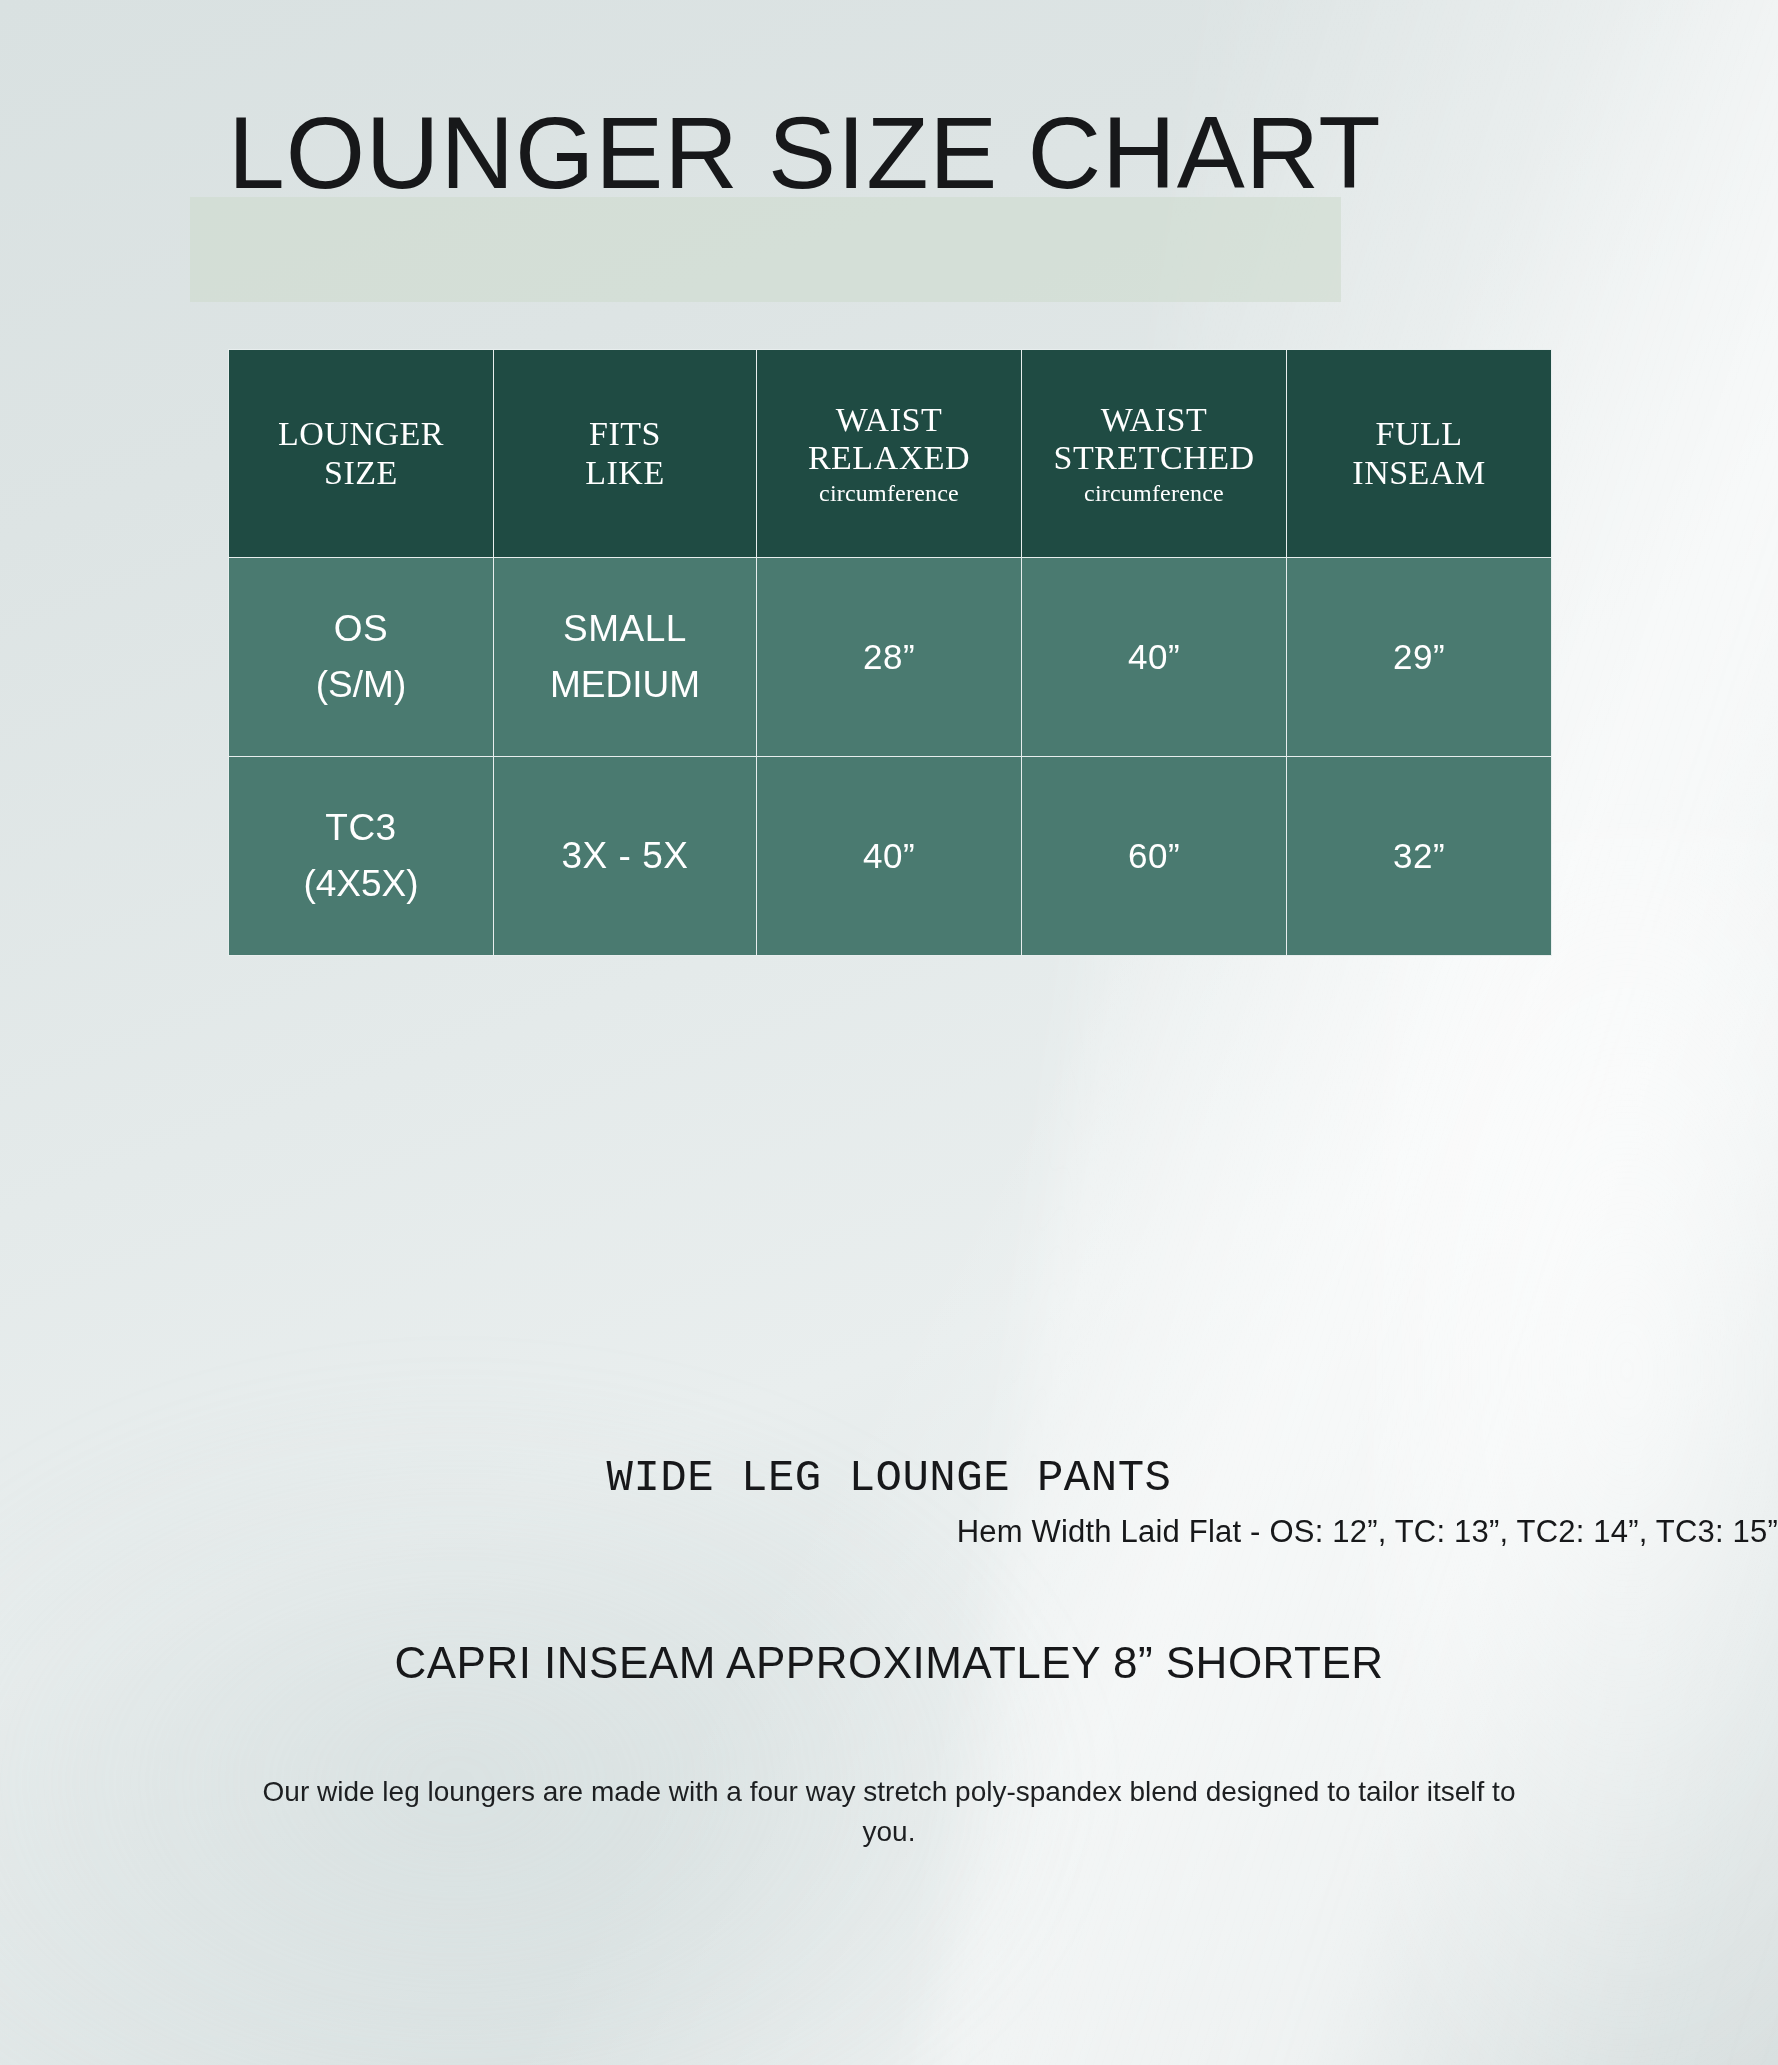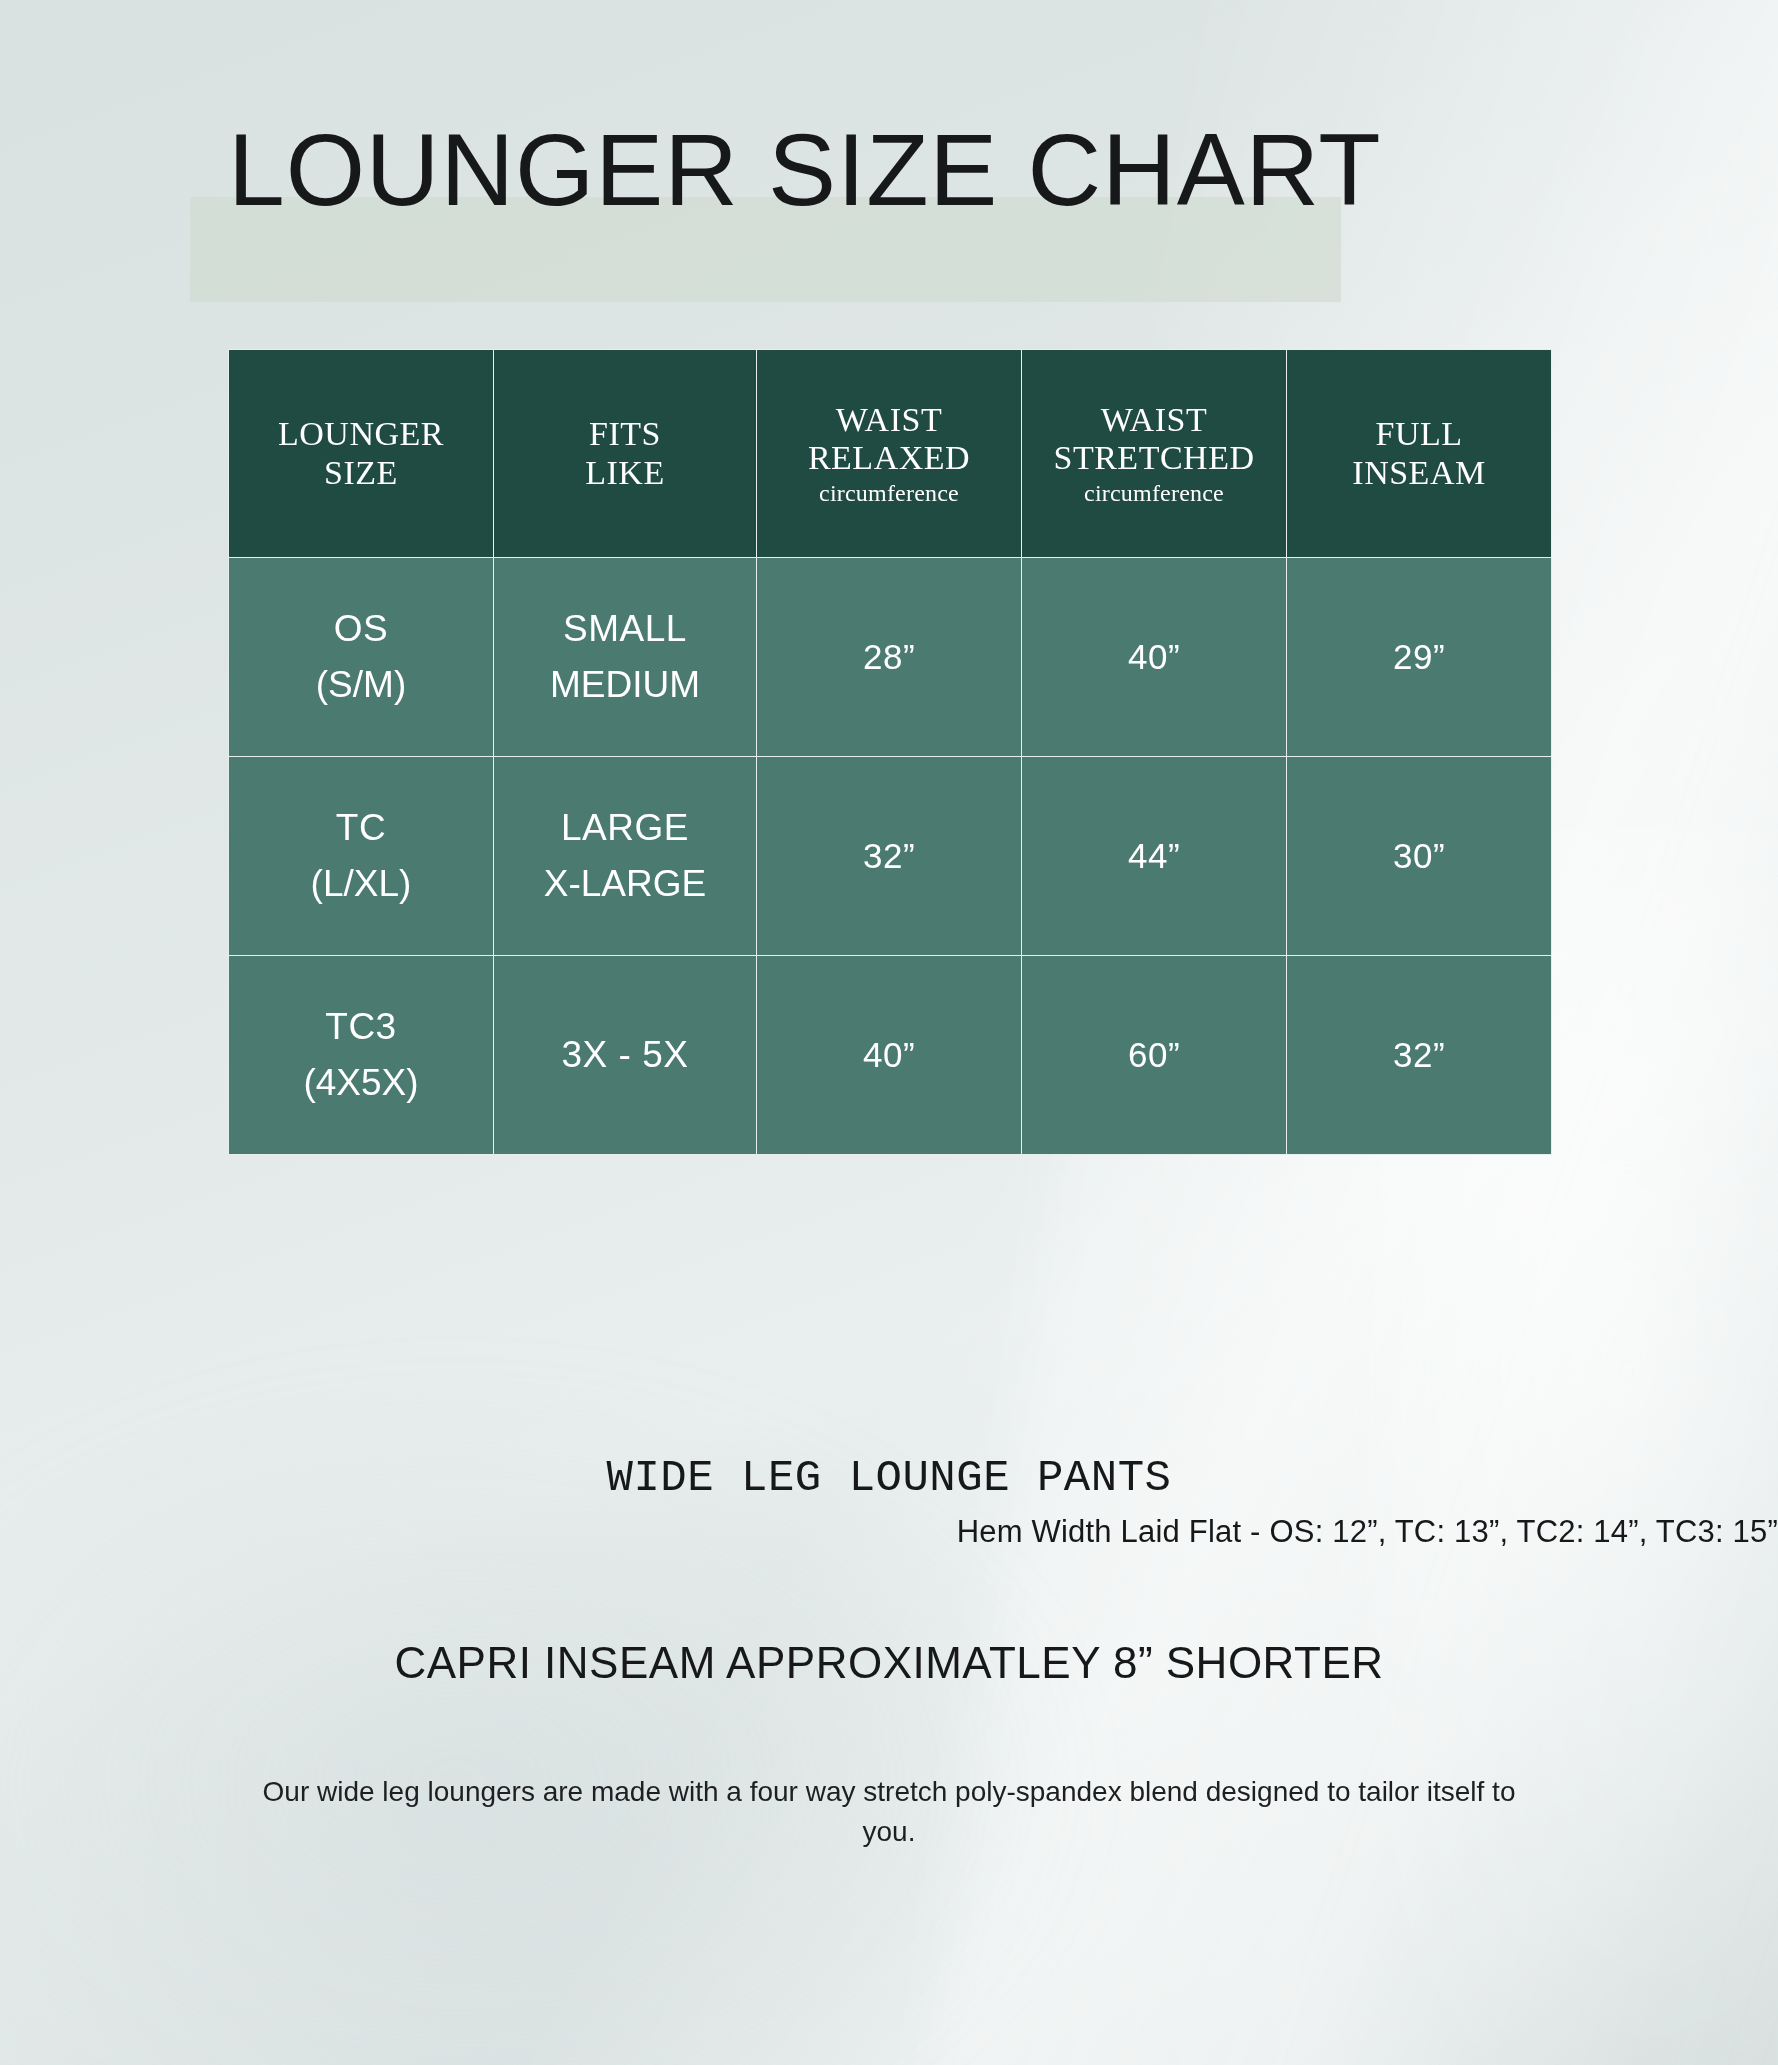--- a/index.html
+++ b/index.html
@@ -65,21 +65,21 @@
     left: 190px;
     top: 197px;
     width: 1151px;
     height: 105px;
     background: rgba(206, 220, 206, 0.62);
     z-index: 1;
   }
   .title {
     position: absolute;
     left: 228px;
-    top: 119px;
+    top: 102px;
     z-index: 2;
     font-size: 102px;
     line-height: 1.0;
     letter-spacing: 0.9px;
     font-weight: 400;
     color: #17181a;
     white-space: nowrap;
     font-family: "Liberation Sans", sans-serif;
   }
 
@@ -261,39 +261,20 @@
             </td>
             <td>
               <span class="cell-num">40”</span>
             </td>
             <td>
               <span class="cell-num">29”</span>
             </td>
           </tr>
           <tr>
             <td>
-              <span class="cell-big">TC</span>
-              <span class="cell-sub">(L/XL)</span>
-            </td>
-            <td>
-              <span class="cell-big">LARGE</span>
-              <span class="cell-sub">X-LARGE</span>
-            </td>
-            <td>
-              <span class="cell-num">32”</span>
-            </td>
-            <td>
-              <span class="cell-num">44”</span>
-            </td>
-            <td>
-              <span class="cell-num">30”</span>
-            </td>
-          </tr>
-          <tr>
-            <td>
               <span class="cell-big">TC3</span>
               <span class="cell-sub">(4X5X)</span>
             </td>
             <td>
               <span class="cell-big">3X - 5X</span>
             </td>
             <td>
               <span class="cell-num">40”</span>
             </td>
             <td>

